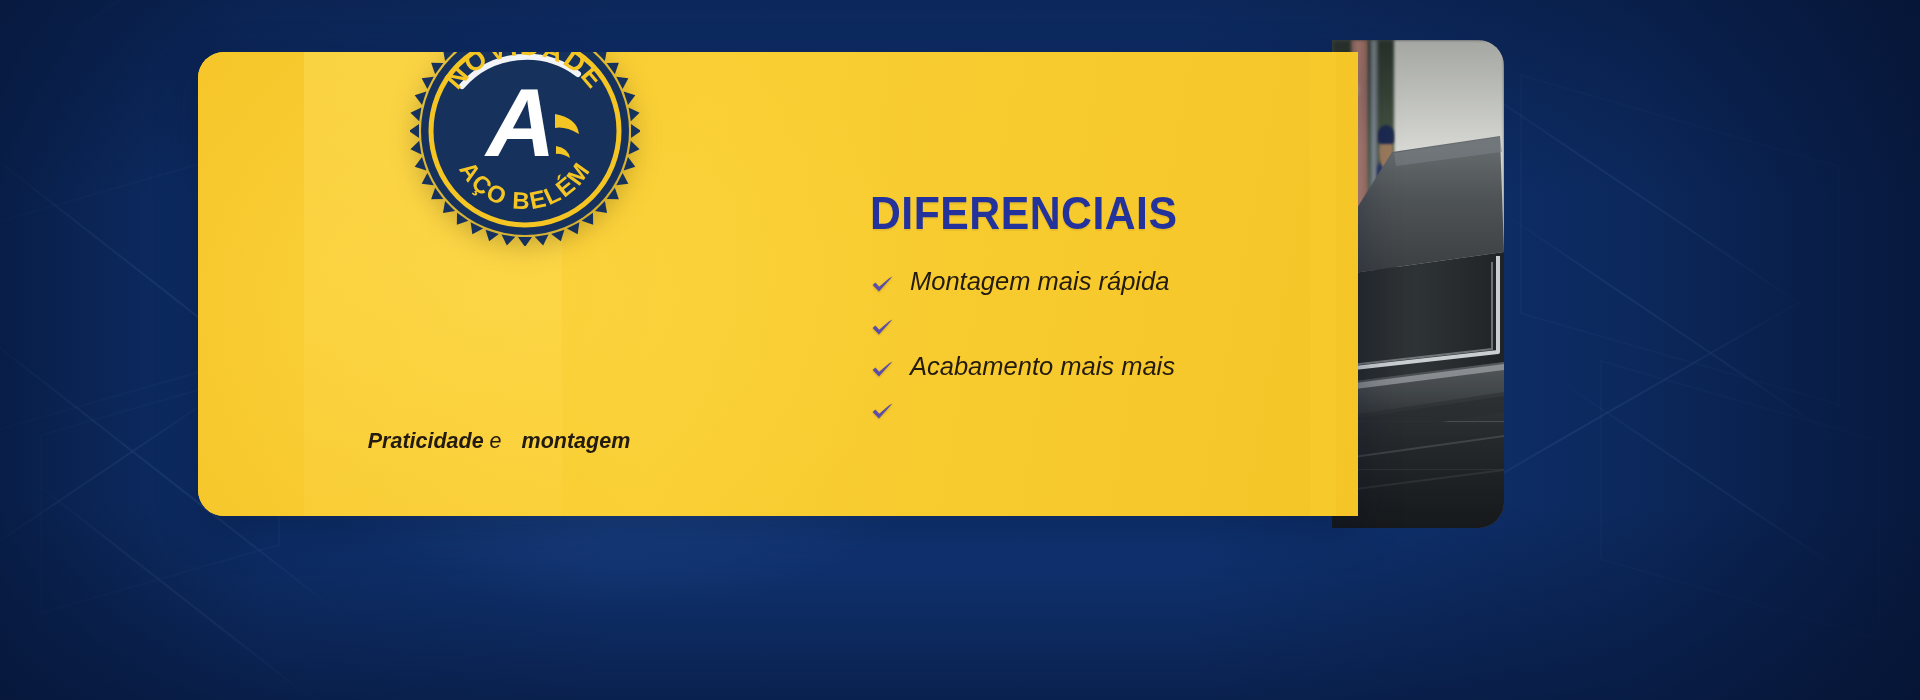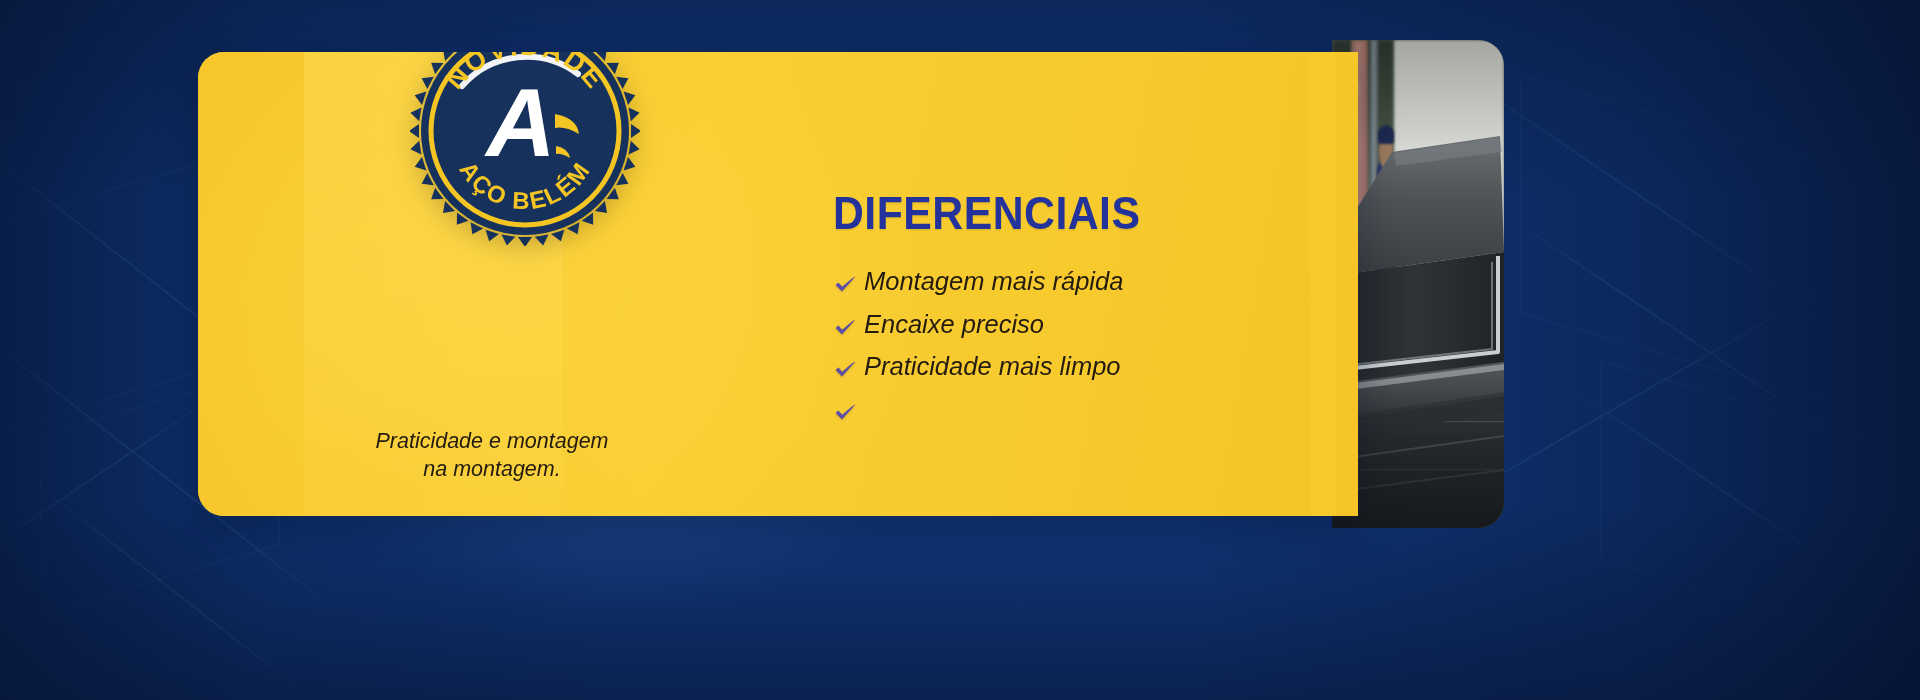--- a/index.html
+++ b/index.html
@@ -88,41 +88,41 @@
     text-shadow:0 2px 0 rgba(180,140,10,.22);
   }
   .product-title .ln { display:block; white-space:nowrap; }
 
   .subtitle {
     position:absolute; left:0; top:375px; width:380px; text-align:center;
     color:#231A10;
     font-size:21.5px; line-height:1.32;
     font-style:italic;
   }
-  .subtitle .strong { font-weight:400; }
+  .subtitle .strong { font-weight:700;margin-left:14px; }
   .subtitle .lite   { font-weight:400; }
   .subtitle .ln2    { font-weight:400; }
 
   
   .features {
-    position:absolute; left:635px; top:138px; width:470px;
+    position:absolute; left:672px; top:138px; width:470px;
   }
   .features-heading {
     font-family:"Liberation Sans Narrow","Liberation Sans", sans-serif;
     font-weight:700;
     color:#24339C;
     font-size:46px; line-height:1;
     letter-spacing:.5px;
     text-transform:uppercase;
     transform:scaleX(.93); transform-origin:left center;
     text-shadow:0 2px 0 rgba(180,140,10,.20);
   }
   .feature-list { margin-top:30px; }
   .feature-item {
-    display:flex; align-items:flex-start; gap:6px;
+    display:flex; align-items:flex-start; gap:15px;
     margin-bottom:11px;
   }
   .check-icon { flex:0 0 auto; width:25px; height:25px; margin-top:6px; }
   .check-icon svg { display:block; width:25px; height:25px;
     filter:drop-shadow(0 1px 1px rgba(90,60,0,.25)); }
   .feature-text {
     color:#231A10;
     font-size:25.5px; line-height:1.24;
     font-style:italic; font-weight:400;
     max-width:330px;
@@ -462,21 +462,20 @@
           <path d="M 31,14 q 12,2 14,12 q -9,-5 -14,-4 Z" fill="#F5C623"></path>
         </g>
       </svg>
     </div>
 
 
     <div class="subtitle">
       <div>
         <span class="strong">Praticidade</span><span class="lite"> e </span><span class="strong">montagem</span>
       </div>
-      <div class="ln2">na montagem.</div>
     </div>
   </div>
 
   <div class="features">
     <div class="features-heading">DIFERENCIAIS</div>
 
     <div class="feature-list">
 
       <div class="feature-item">
         <span class="check-icon">
@@ -486,30 +485,29 @@
         </span>
         <span class="feature-text">Montagem mais rápida</span>
       </div>
 
       <div class="feature-item">
         <span class="check-icon">
           <svg viewBox="0 0 24 24">
               <path d="M2.5 12.4 L8.6 18.6 L21.6 4.4 L18.4 6.0 L8.8 14.2 L5.2 10.2 Z" fill="#5B4DA8"></path>
             </svg>
         </span>
-        <span class="feature-text">Encaixe preciso</span>
       </div>
 
       <div class="feature-item">
         <span class="check-icon">
           <svg viewBox="0 0 24 24">
               <path d="M2.5 12.4 L8.6 18.6 L21.6 4.4 L18.4 6.0 L8.8 14.2 L5.2 10.2 Z" fill="#5B4DA8"></path>
             </svg>
         </span>
-        <span class="feature-text">Praticidade mais limpo</span>
+        <span class="feature-text">Acabamento mais mais</span>
       </div>
 
       <div class="feature-item">
         <span class="check-icon">
           <svg viewBox="0 0 24 24">
               <path d="M2.5 12.4 L8.6 18.6 L21.6 4.4 L18.4 6.0 L8.8 14.2 L5.2 10.2 Z" fill="#5B4DA8"></path>
             </svg>
         </span>
       </div>
 

